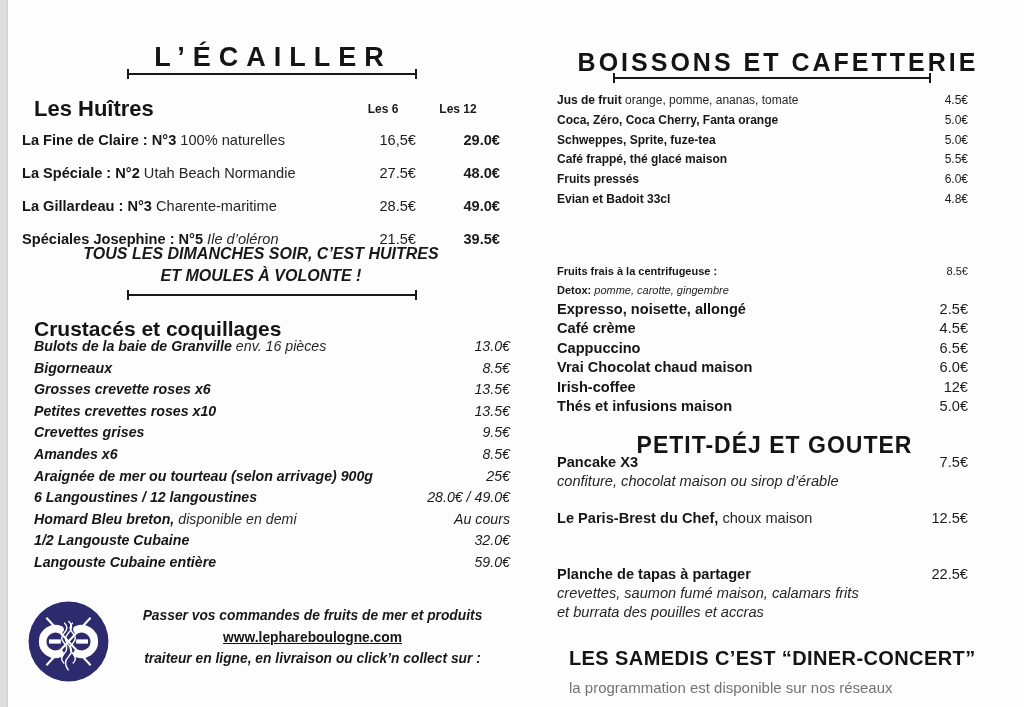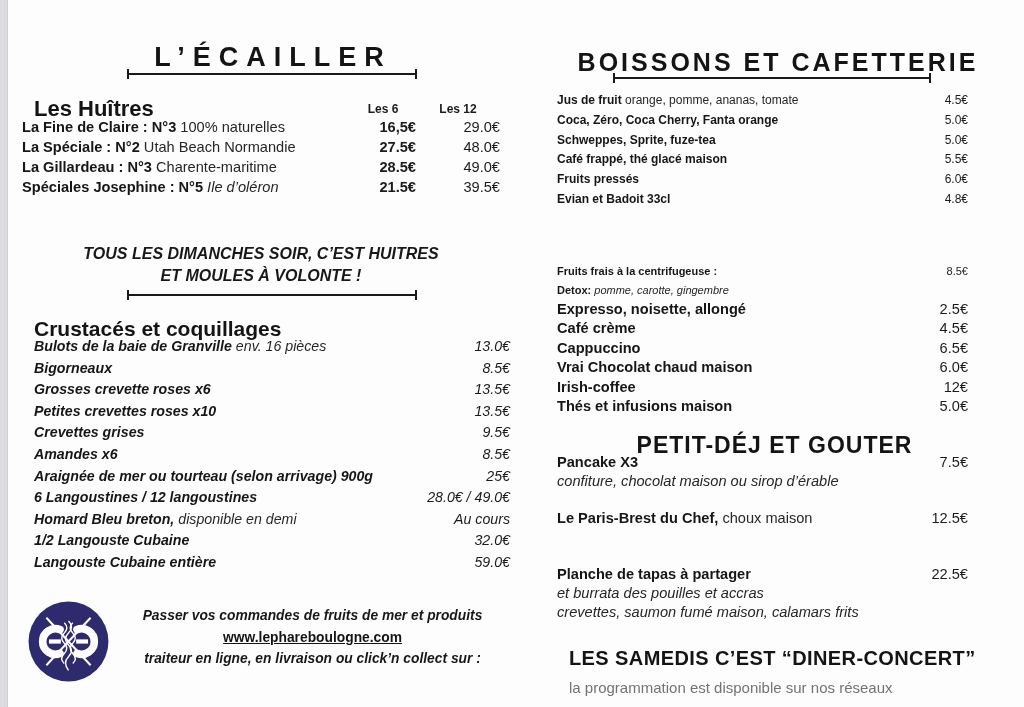--- a/index.html
+++ b/index.html
@@ -17,22 +17,22 @@
   .sechead2{font-size:21px;font-weight:700;color:#141414;}
   .hrow{display:flex;align-items:center;}
   .hrow .sechead{flex:1;}
   .colhead{font-size:12px;font-weight:700;text-align:center;}
   .c6{width:66px;} .c12{width:84px;}
   .row{display:flex;align-items:baseline;}
   .nm{flex:1;min-width:0;white-space:nowrap;}
   b{font-weight:700;color:#161616;}
   .ds{font-weight:400;color:#262626;}
   .it{font-style:italic;}
-  .p6{width:66px;text-align:right;font-weight:700;}
-  .p12{width:84px;text-align:right;font-weight:400;}
+  .p6{width:66px;text-align:right;font-weight:400;margin-top:13px;}
+  .p12{width:84px;text-align:right;font-weight:700;}
   .pr{min-width:100px;text-align:right;font-weight:400;white-space:nowrap;}
   .pr-r{min-width:64px;text-align:right;font-weight:400;white-space:nowrap;}
   .orows{line-height:20px;font-size:14.6px;}
   .crows{line-height:21.6px;font-size:14.2px;}
   .drows{line-height:19.8px;font-size:12px;}
   .centri{line-height:18.8px;font-size:11px;margin-top:36px;}
   .cafes{line-height:19.4px;font-size:14.6px;}
   .notice{font-size:16px;font-weight:700;font-style:italic;text-align:center;line-height:21.5px;color:#181818;}
   .petit{font-size:23px;font-weight:800;letter-spacing:1px;text-align:center;color:#141414;}
   .samedis{font-size:20px;font-weight:700;letter-spacing:.4px;color:#141414;white-space:nowrap;}
@@ -238,20 +238,20 @@
         <span class="nm"><b>Le Paris-Brest du Chef,</b><span class="ds"> choux maison</span></span>
         <span class="pr-r">12.5€</span>
       </div>
     </div>
 
     <div class="abs blockrow" style="left:557px;top:565px;width:411px;">
       <div class="row">
         <span class="nm"><b>Planche de tapas à partager</b></span>
         <span class="pr-r">22.5€</span>
       </div>
+      <div class="subline">crevettes, saumon fumé maison, calamars frits</div>
       <div class="subline">et burrata des pouilles et accras</div>
-      <div class="subline">crevettes, saumon fumé maison, calamars frits</div>
     </div>
 
     <h2 class="abs samedis" style="left:557px;top:635px;">LES SAMEDIS C’EST “DINER-CONCERT”</h2>
     <p class="abs" style="left:557px;top:667px;font-size:15px;color:#737373;">la programmation est disponible sur nos réseaux</p>
   </section>
 </div>
 
 </body></html>

